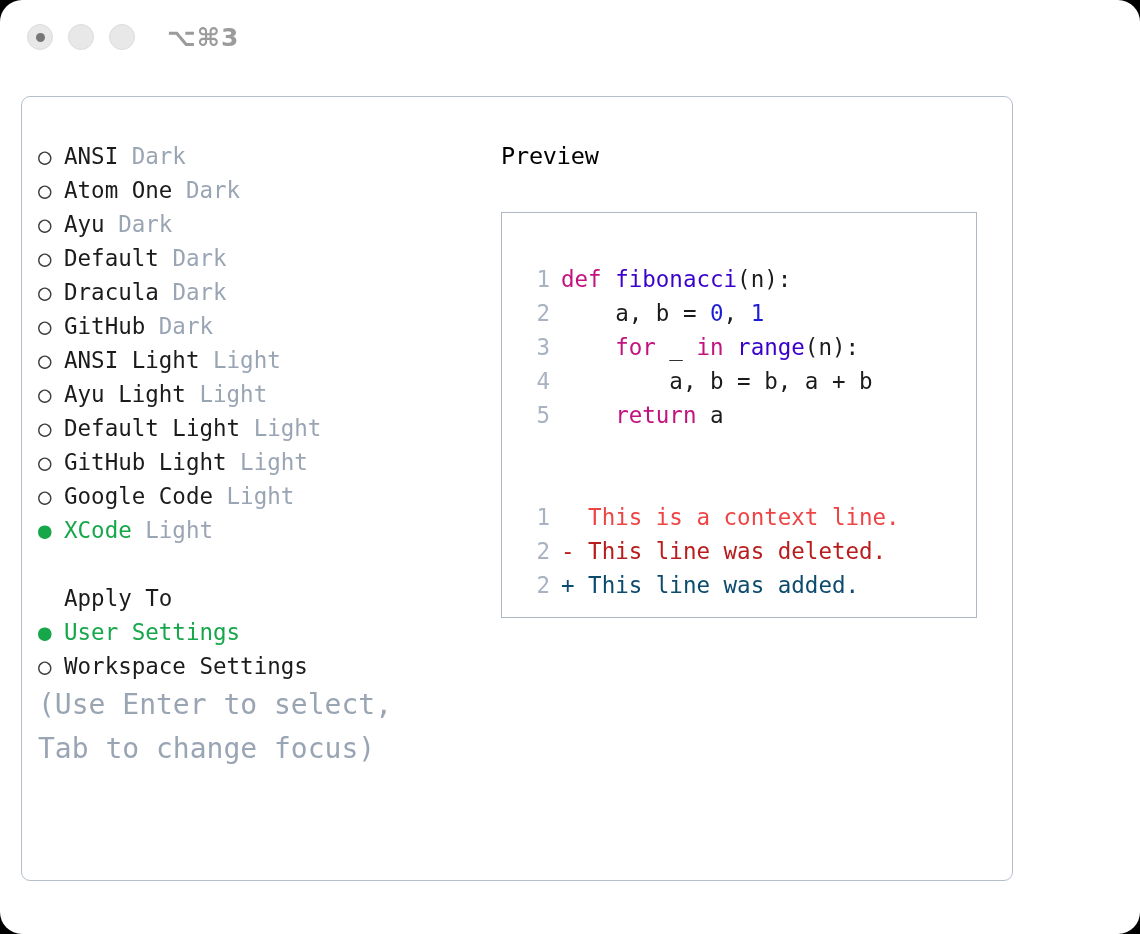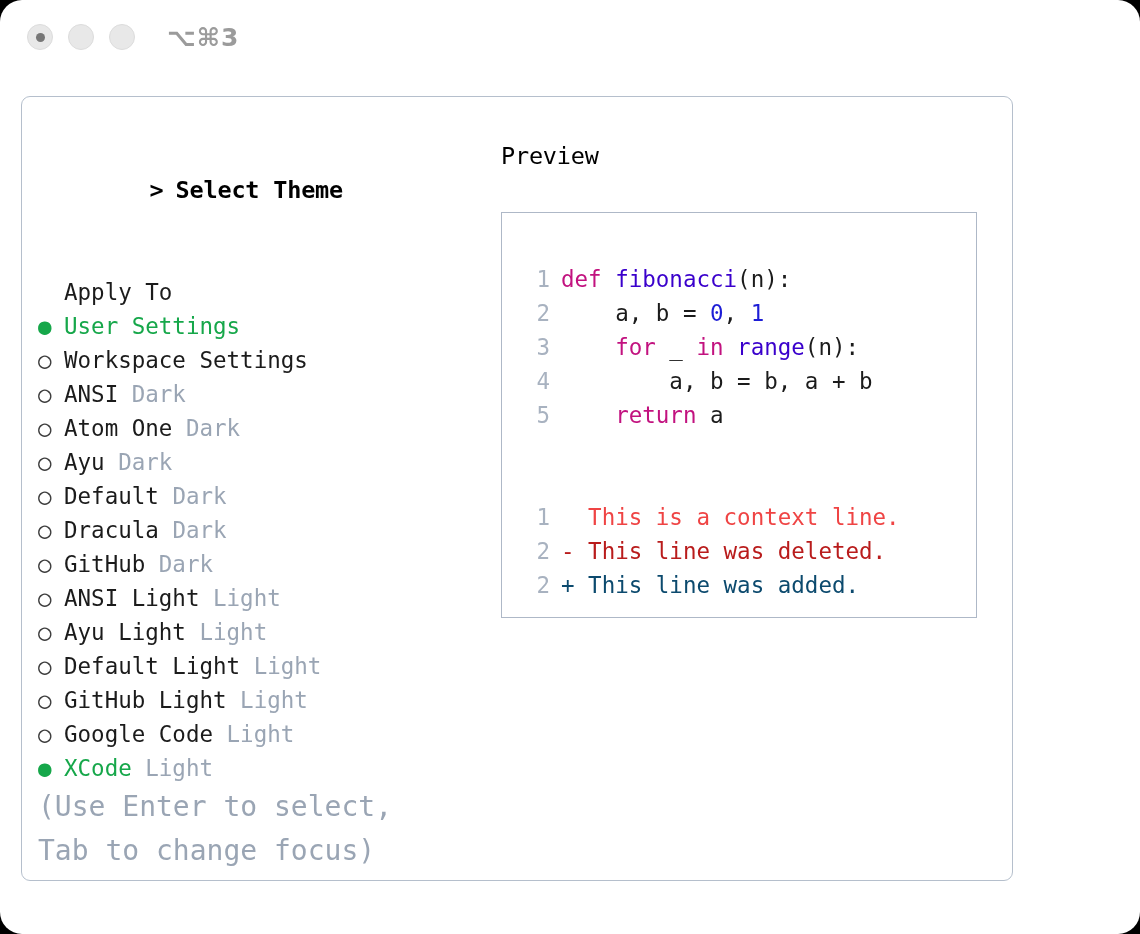--- a/index.html
+++ b/index.html
@@ -193,47 +193,44 @@
       <div class="dot"></div>
       <div class="dot"></div>
     </div>
     <div id="shortcut">⌥⌘3</div>
   </div>
 
   <div id="panel">
 
     <div id="left-col">
 
-      <div class="row header">
-        <span class="marker caret">&gt;</span><span>Select Theme</span>
-      </div>
-
-      <div id="apply-block">
-        <div id="apply-header"><span class="marker"> </span><span>Apply To</span></div>
-        <div id="apply-items">
-            <div class="row"><span class="marker bullet-on">●</span><span class="name sel">User Settings</span></div>
-            <div class="row"><span class="marker">○</span><span class="name">Workspace Settings</span></div>
-          </div>
-      </div>
 
       <div id="theme-items">
           <div class="row"><span class="marker">○</span><span class="name">ANSI</span><span> </span><span class="variant">Dark</span></div>
           <div class="row"><span class="marker">○</span><span class="name">Atom One</span><span> </span><span class="variant">Dark</span></div>
           <div class="row"><span class="marker">○</span><span class="name">Ayu</span><span> </span><span class="variant">Dark</span></div>
           <div class="row"><span class="marker">○</span><span class="name">Default</span><span> </span><span class="variant">Dark</span></div>
           <div class="row"><span class="marker">○</span><span class="name">Dracula</span><span> </span><span class="variant">Dark</span></div>
           <div class="row"><span class="marker">○</span><span class="name">GitHub</span><span> </span><span class="variant">Dark</span></div>
           <div class="row"><span class="marker">○</span><span class="name">ANSI Light</span><span> </span><span class="variant">Light</span></div>
           <div class="row"><span class="marker">○</span><span class="name">Ayu Light</span><span> </span><span class="variant">Light</span></div>
           <div class="row"><span class="marker">○</span><span class="name">Default Light</span><span> </span><span class="variant">Light</span></div>
           <div class="row"><span class="marker">○</span><span class="name">GitHub Light</span><span> </span><span class="variant">Light</span></div>
           <div class="row"><span class="marker">○</span><span class="name">Google Code</span><span> </span><span class="variant">Light</span></div>
           <div class="row"><span class="marker bullet-on">●</span><span class="name sel">XCode</span><span> </span><span class="variant">Light</span></div>
         </div>
 
+      <div id="apply-block">
+        <div id="apply-header"><span class="marker"> </span><span>Apply To</span></div>
+        <div id="apply-items">
+            <div class="row"><span class="marker bullet-on">●</span><span class="name sel">User Settings</span></div>
+            <div class="row"><span class="marker">○</span><span class="name">Workspace Settings</span></div>
+          </div>
+      </div>
+
       <div id="hint">(Use Enter to select, Tab to change focus)</div>
     </div>
 
     <div id="right-col">
       <div id="preview-title">Preview</div>
       <div id="preview-box">
         <div id="code"><div class="cl"><span class="ln">1</span><span class="gap"></span><span class="kw">def</span><span class="plain"> </span><span class="fn">fibonacci</span><span class="plain">(n):</span></div><div class="cl"><span class="ln">2</span><span class="gap"></span><span class="plain">    a, b = </span><span class="num">0</span><span class="plain">, </span><span class="num">1</span></div><div class="cl"><span class="ln">3</span><span class="gap"></span><span class="plain">    </span><span class="kw">for</span><span class="plain"> _ </span><span class="kw">in</span><span class="plain"> </span><span class="fn">range</span><span class="plain">(n):</span></div><div class="cl"><span class="ln">4</span><span class="gap"></span><span class="plain">        a, b = b, a + b</span></div><div class="cl"><span class="ln">5</span><span class="gap"></span><span class="plain">    </span><span class="kw">return</span><span class="plain"> a</span></div><div class="blank"></div><div class="blank"></div><div class="cl"><span class="ln">1</span><span class="gap"></span><span class="ctx">  This is a context line.</span></div><div class="cl"><span class="ln">2</span><span class="gap"></span><span class="del">- This line was deleted.</span></div><div class="cl"><span class="ln">2</span><span class="gap"></span><span class="add">+ This line was added.</span></div></div>
       </div>
     </div>
 

